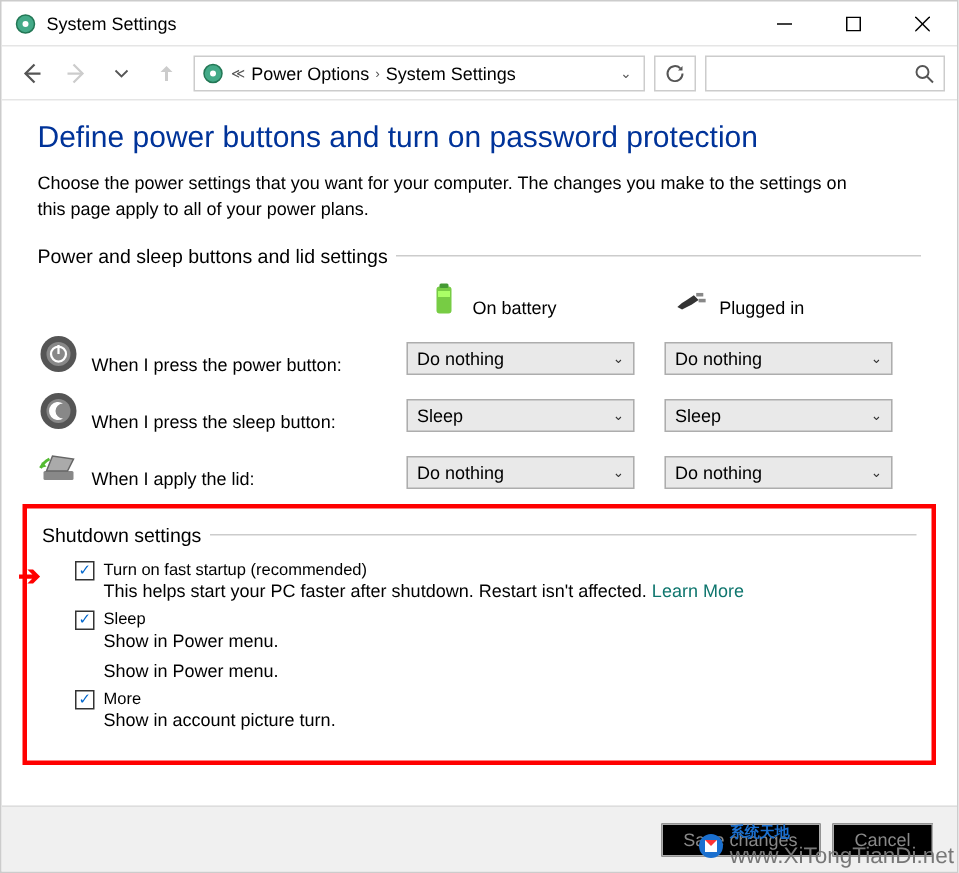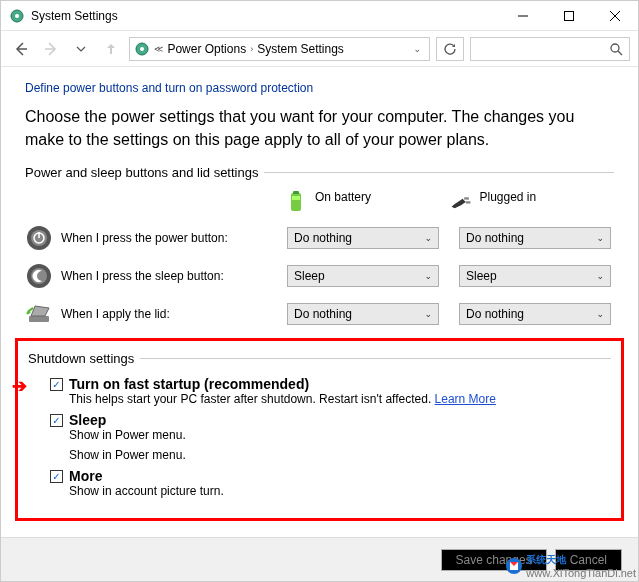--- a/index.html
+++ b/index.html
@@ -18,54 +18,54 @@
 .breadcrumb-wrap .bc-icon { width: 16px; height: 16px; }
 .breadcrumb-wrap .bc-sep { color: #555; font-size: 9px; }
 .breadcrumb-wrap .bc-item { white-space: nowrap; }
 .breadcrumb-wrap .bc-drop { color: #555; font-size: 9px; margin-left: auto; padding: 0 4px; }
 .refresh-btn { width: 28px; height: 24px; border: 1px solid #ccc; display: flex; align-items: center; justify-content: center; }
 .search-box { width: 160px; height: 24px; border: 1px solid #ccc; display: flex; align-items: center; padding: 0 6px; }
 .search-box .s-placeholder { flex: 1; color: #888; }
 .search-box .s-icon { color: #555; }
 
 .content { padding: 14px 24px 0 24px; }
-h1.main-head { color: #003399; font-size: 12px; font-weight: 400; margin-bottom: 10px; }
-p.desc { font-size: 16px; margin-bottom: 14px; line-height: 1.45; max-width: 560px; }
+h1.main-head { color: #003399; font-size: 20px; font-weight: 400; margin-bottom: 10px; }
+p.desc { font-size: 12px; margin-bottom: 14px; line-height: 1.45; max-width: 560px; }
 
 .fieldset-label { font-size: 13px; display: flex; align-items: center; gap: 6px; margin: 0 0 10px 0; }
 .fieldset-label .line { flex: 1; height: 1px; background: #ccc; }
 
 .cols-header { display: flex; margin: 0 0 10px 0; padding-left: 260px; }
-.cols-header .col { flex: 1; display: flex; align-items: flex-start; gap: 8px; }
+.cols-header .col { flex: 1; display: flex; align-items: flex-end; gap: 8px; }
 .cols-header .col svg, .cols-header .col .plug { width: 22px; height: 24px; }
 
-.row { display: flex; align-items: center; margin-bottom: 10px; }
+.row { display: flex; align-items: flex-end; margin-bottom: 10px; }
 .row .row-icon { width: 28px; height: 28px; margin-right: 8px; }
 .row .row-label { width: 210px; }
-.row .selects { display: flex; flex: 1; gap: 20px; margin-left: 16px; }
+.row .selects { display: flex; flex: 1; gap: 20px; }
 .sel { flex: 1; height: 22px; border: 1px solid #adadad; background: #e9e9e9; display: flex; align-items: center; padding: 0 6px; justify-content: space-between; font-size: 12px; max-width: 152px; }
 .sel .chev { font-size: 9px; color: #333; }
 
 .highlight-box { border: 3px solid #f00; margin: 6px -10px 0 -10px; padding: 10px 10px 14px 10px; position: relative; }
 .arrow-annot { position: absolute; left: -6px; top: 34px; color: #f00; font-weight: bold; font-size: 18px; }
 
 .shutdown-items { padding-left: 22px; }
 .chk-row { margin-bottom: 2px; }
 .chk-line { display: flex; align-items: center; gap: 6px; }
 .chk { width: 13px; height: 13px; border: 1px solid #333; display: inline-flex; align-items: center; justify-content: center; font-size: 10px; color: #0066cc; background: #fff; }
-.chk-label-bold { font-weight: 700; font-size: 14px; }
+.chk-label-bold { font-weight: 400; font-size: 11px; }
 .chk-sub { font-size: 12px; padding-left: 19px; margin-bottom: 6px; }
-a.link { color: #1d4ed8; text-decoration: underline; }
+a.link { color: #0f766e; }
 
 .footer { position: absolute; bottom: 0; left: 0; right: 0; height: 44px; background: #f0f0f0; border-top: 1px solid #ddd; display: flex; align-items: center; justify-content: flex-end; padding: 0 16px; gap: 8px; }
 .btn { height: 22px; padding: 0 14px; border: 1px solid #adadad; background: #000000; font-size: 12px; color: #888; display: flex; align-items: center; }
 
 .watermark { position: absolute; bottom: 2px; right: 2px; font-size: 10px; color: #1a6fcf; display: flex; align-items: center; gap: 3px; }
 .watermark .wm-text { font-weight: bold; }
-.watermark .wm-sub { color: #777; font-size: 11px; }
+.watermark .wm-sub { color: #777; font-size: 15px; }
 </style>
 </head>
 <body>
 
 <div class="titlebar">
   <svg class="app-icon" viewBox="0 0 16 16">
       <circle cx="8" cy="8" r="6" fill="#4a8" stroke="#275" stroke-width="1"></circle>
       <circle cx="8" cy="8" r="2" fill="#fff"></circle>
     </svg>
   <span class="title">System Settings</span>

